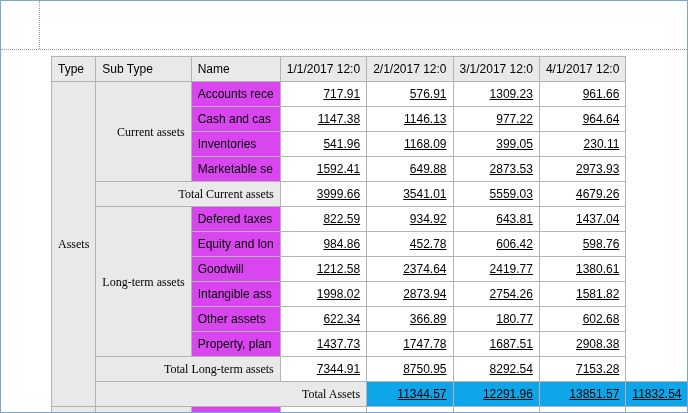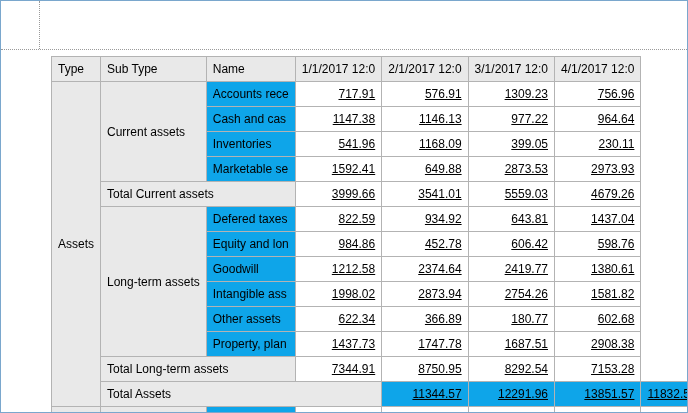--- a/index.html
+++ b/index.html
@@ -78,25 +78,26 @@
     overflow: hidden;
     box-sizing: border-box;
   }
   .hdr {
     background: #e9e9e9;
     text-align: left;
     color: #000000;
   }
   .rowhdr {
     background: #e9e9e9;
-    text-align: left;
+    text-align: right;
     vertical-align: middle;
+    font-family: Liberation Serif, serif;
   }
   .namecell {
-    background: #0ea5e9;
+    background: #d946ef;
     text-align: left;
     margin-left: 22px;
   }
   .num {
     background: #ffffff;
     text-align: right;
     text-decoration: underline;
   }
   .totalrow td {
     background: #e9e9e9;
@@ -155,21 +156,21 @@
       </thead>
       <tbody>
 
         <tr>
           <td class="rowhdr" rowspan="13">Assets</td>
           <td class="rowhdr" rowspan="4">Current assets</td>
           <td class="namecell">Accounts rece</td>
           <td class="num">717.91</td>
           <td class="num">576.91</td>
           <td class="num">1309.23</td>
-          <td class="num">756.96</td>
+          <td class="num">961.66</td>
         </tr>
         <tr>
           <td class="namecell">Cash and cas</td>
           <td class="num">1147.38</td>
           <td class="num">1146.13</td>
           <td class="num">977.22</td>
           <td class="num">964.64</td>
         </tr>
         <tr>
           <td class="namecell">Inventories</td>

